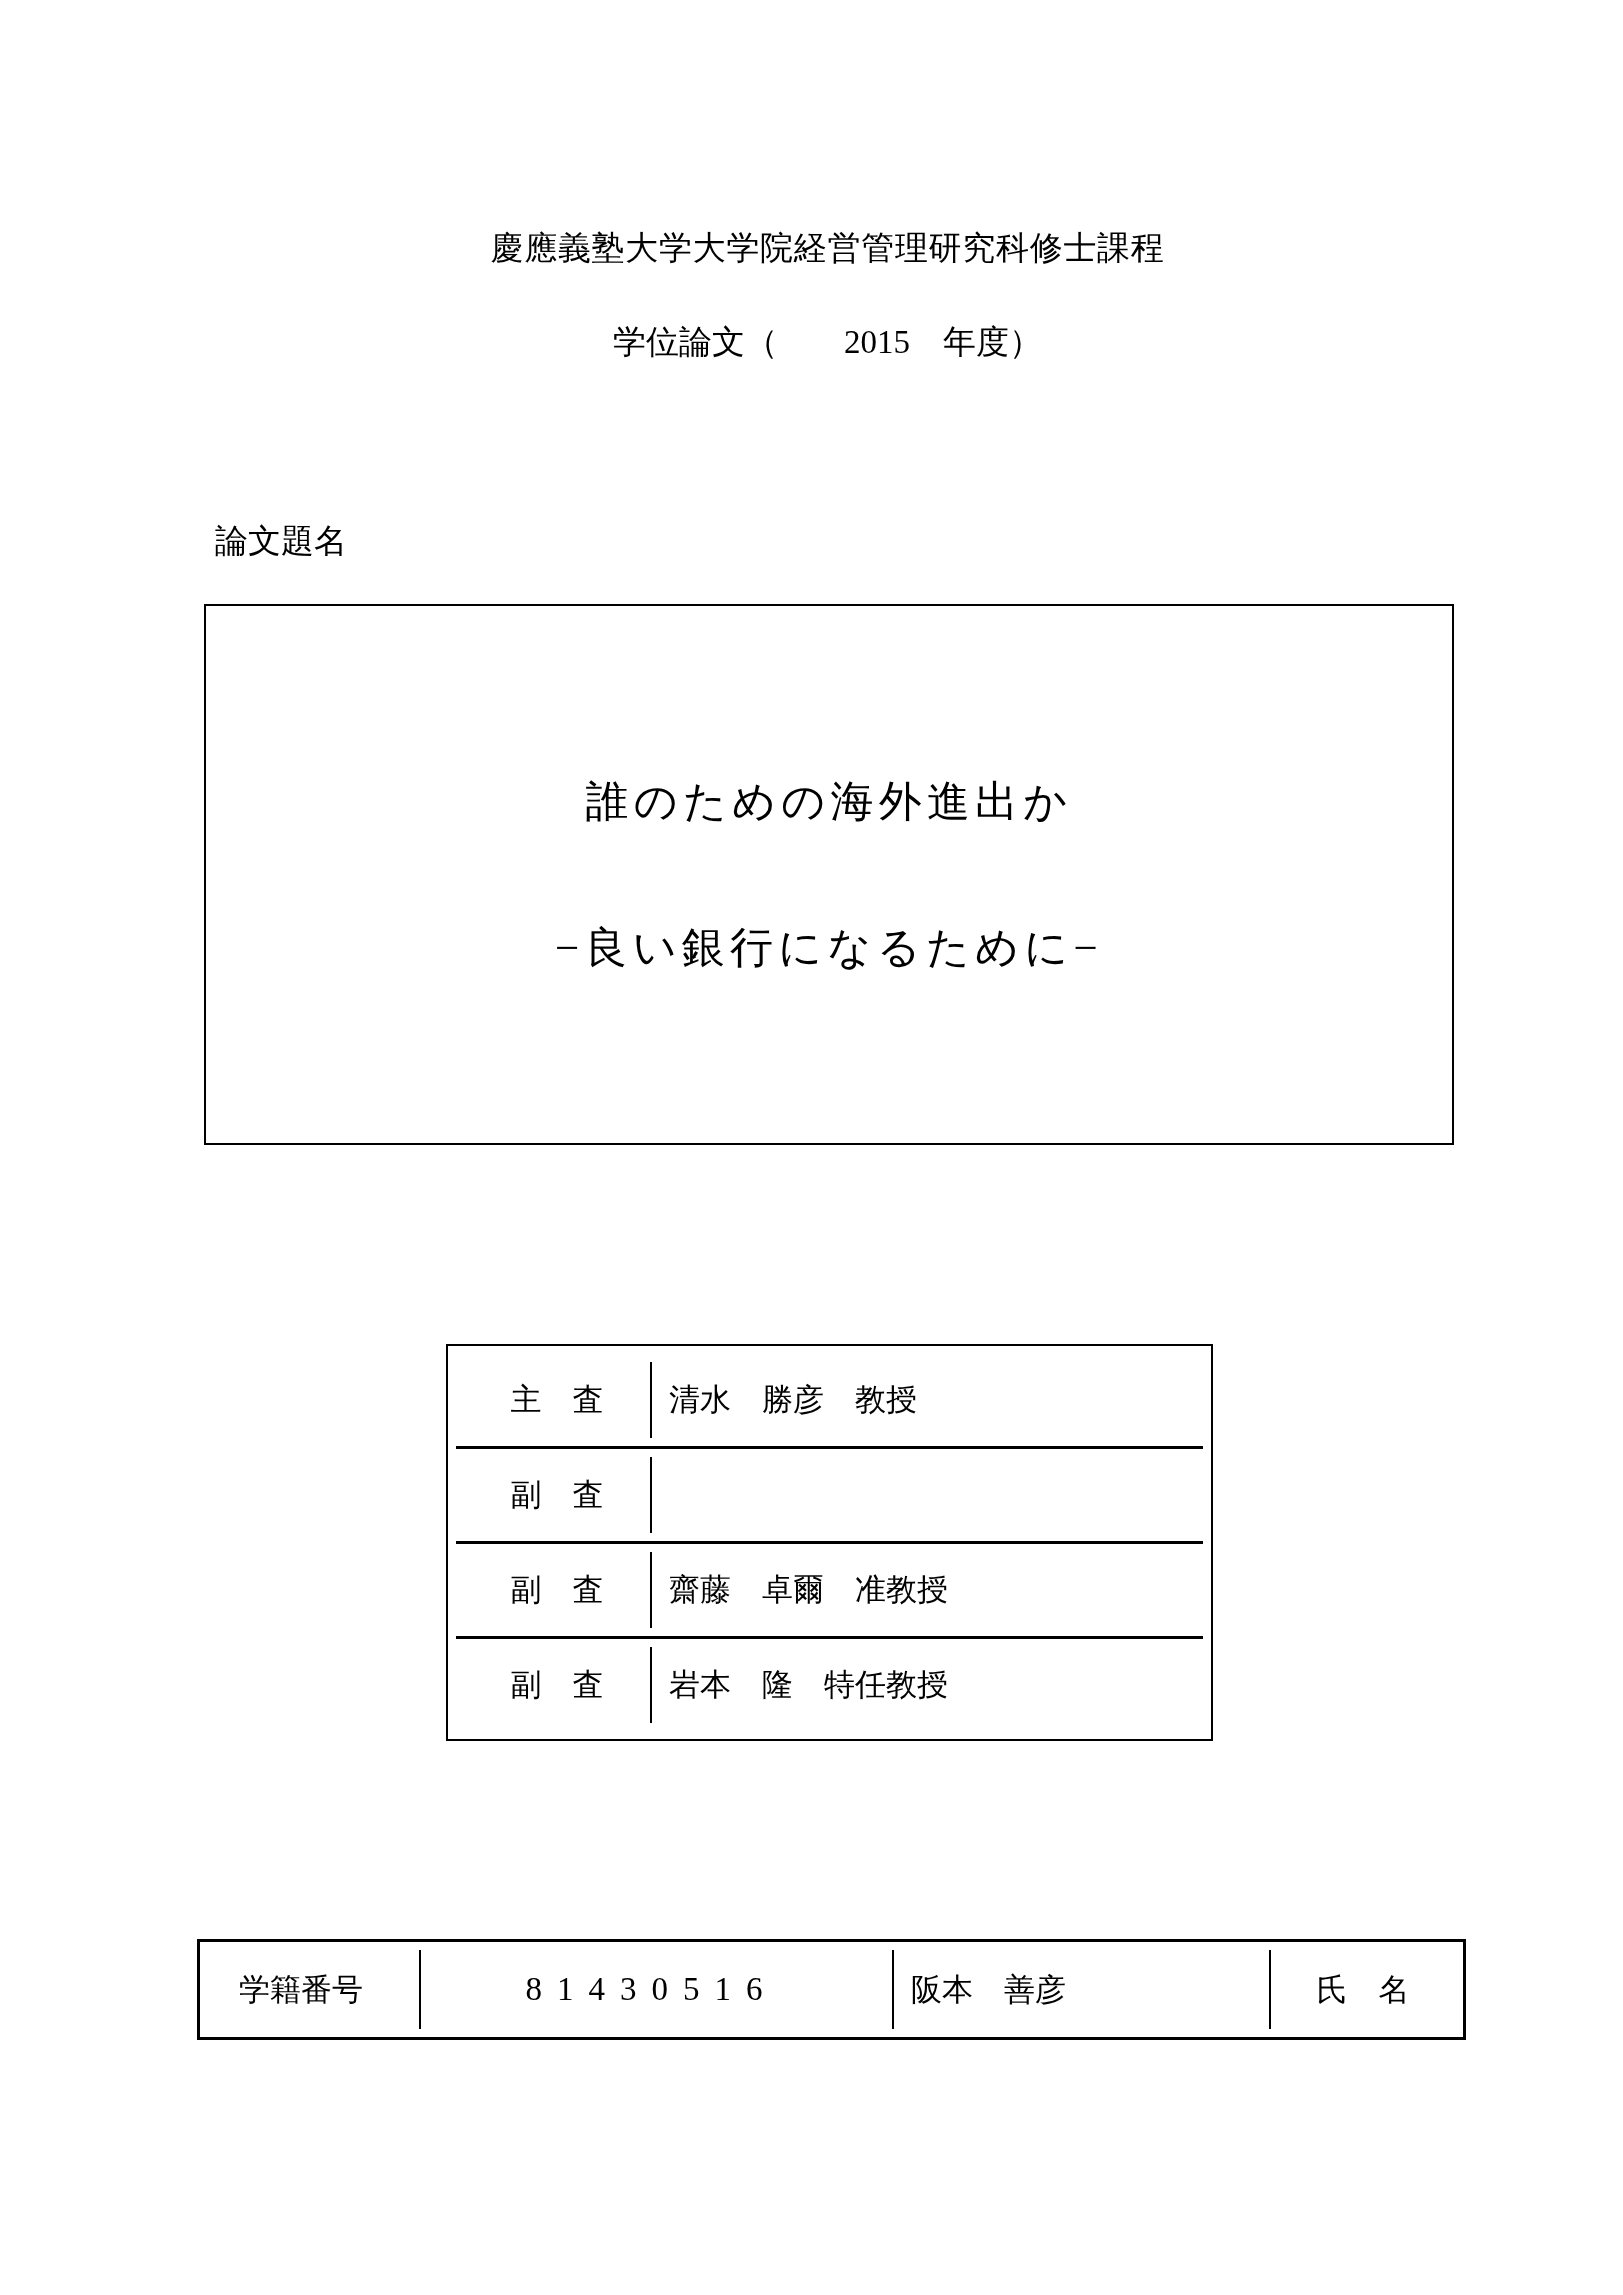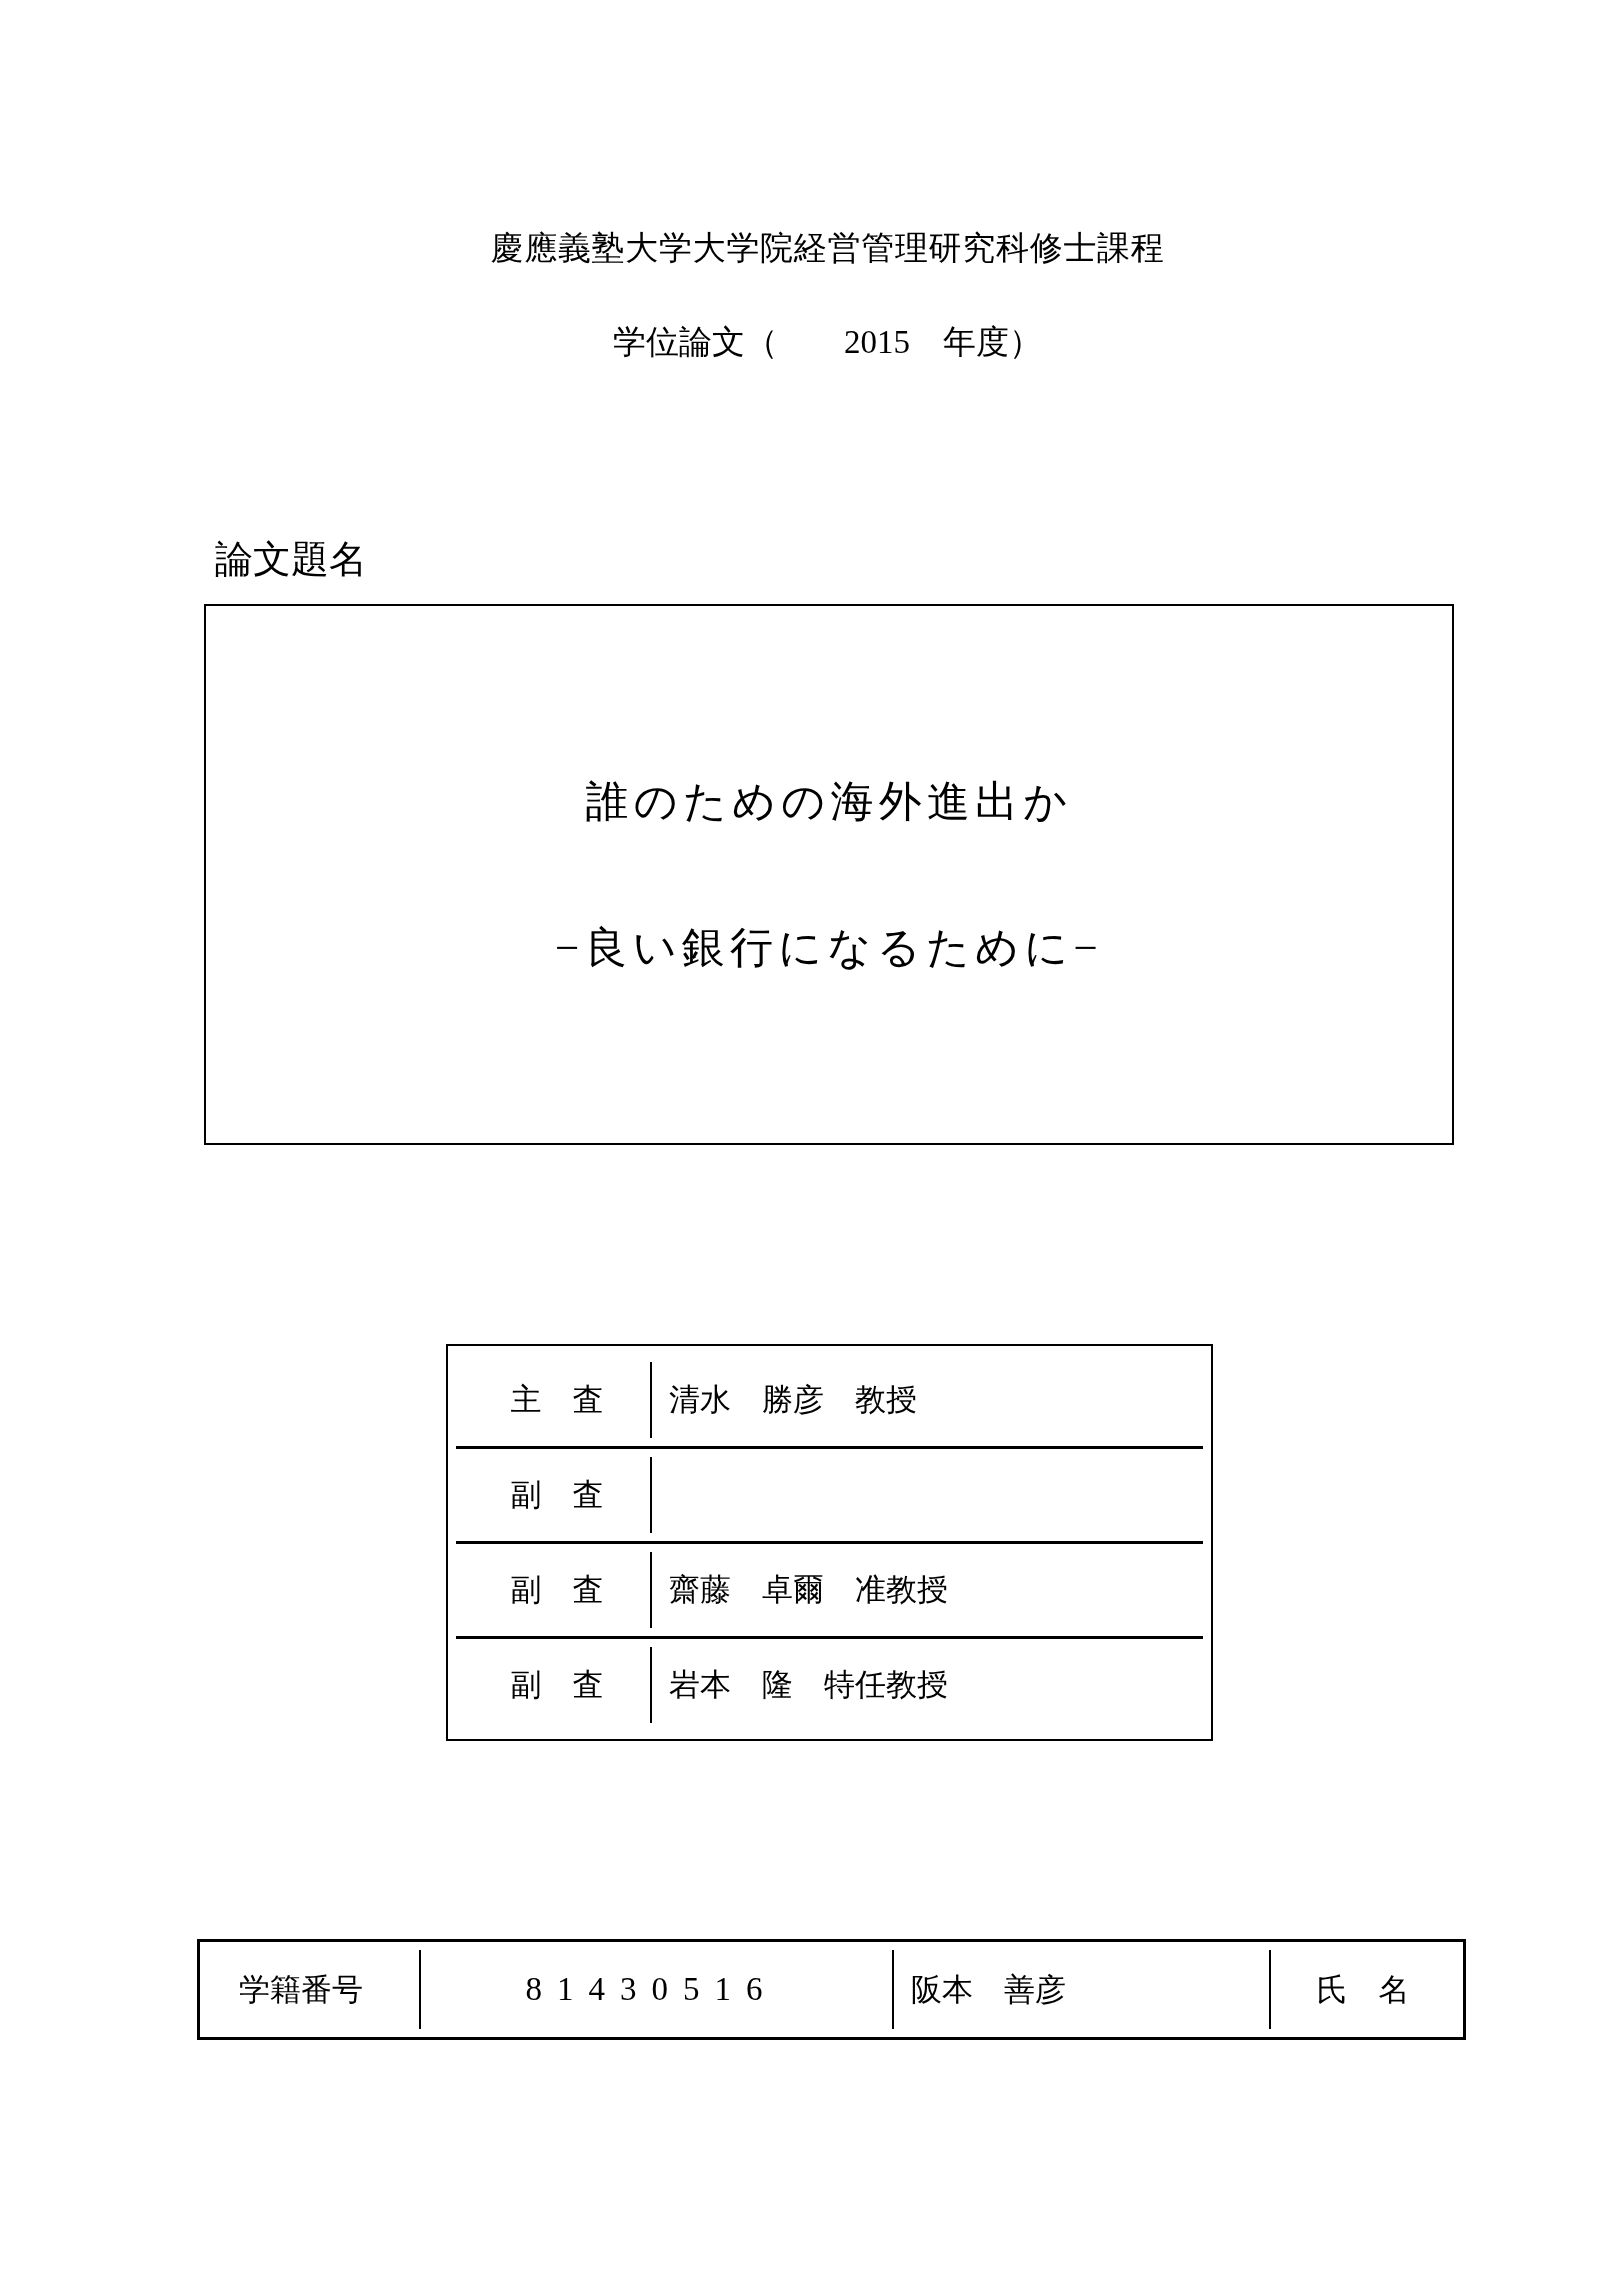--- a/index.html
+++ b/index.html
@@ -32,22 +32,22 @@
     top: 296px;
     text-align: center;
     font-size: 33px;
     white-space: pre;
   }
 
   
   .thesis-label {
     position: absolute;
     left: 191px;
-    top: 510px;
-    font-size: 38px;
+    top: 495px;
+    font-size: 33px;
     white-space: pre;
   }
 
   
   .title-box {
     position: absolute;
     left: 188px;
     top: 588px;
     width: 1250px;
     height: 541px;

